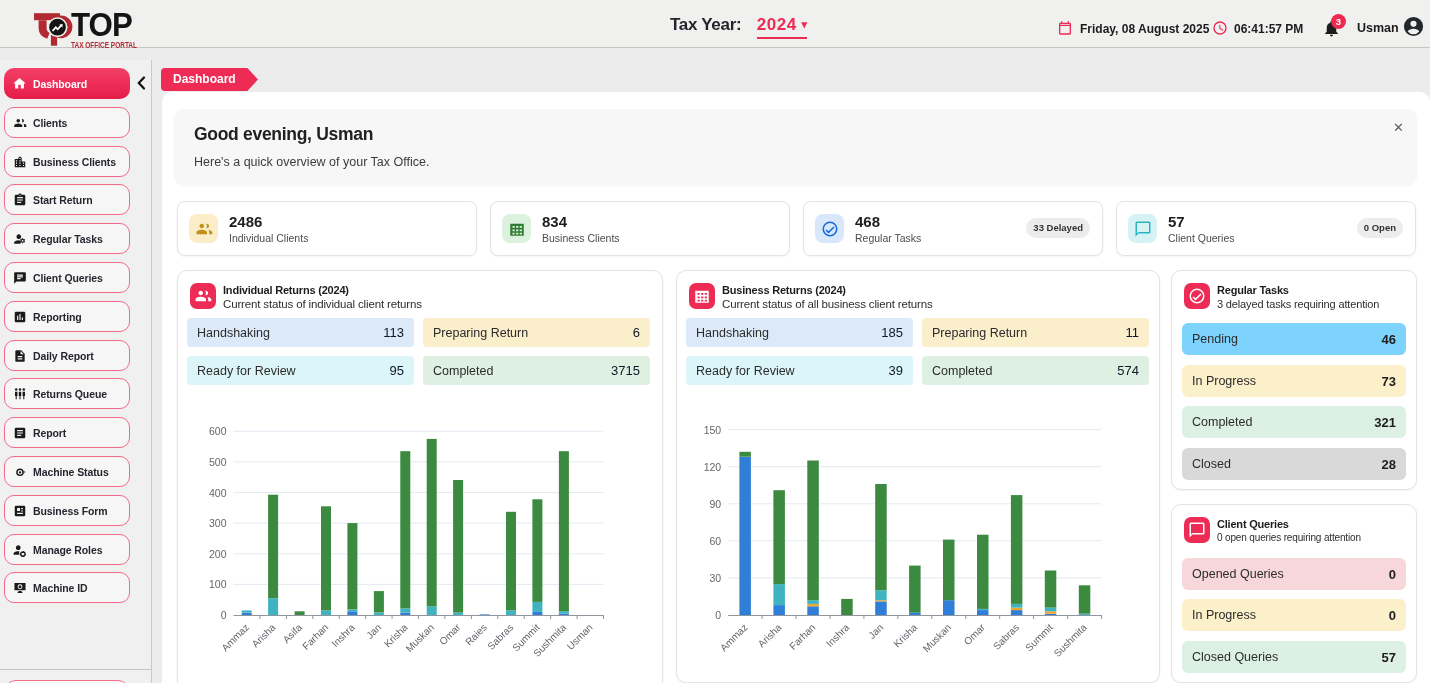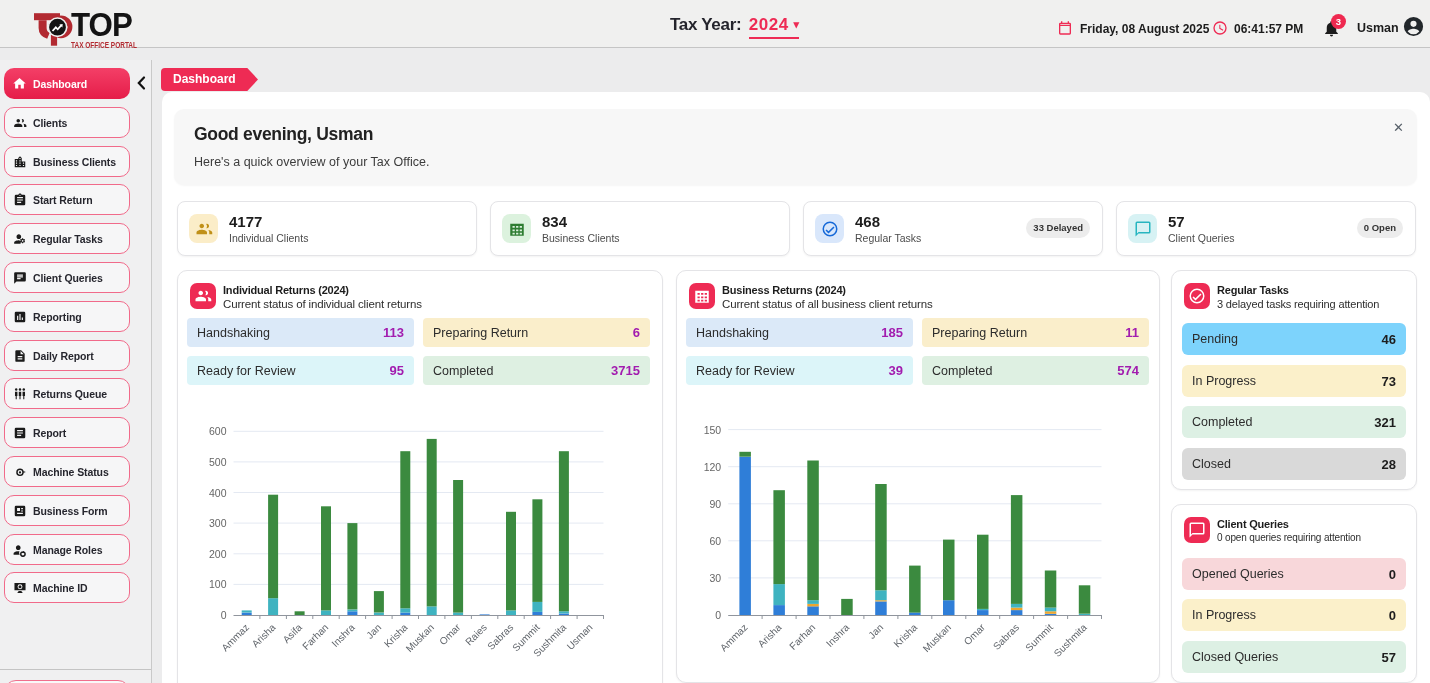--- a/index.html
+++ b/index.html
@@ -5,21 +5,21 @@
 * { margin:0; padding:0; box-sizing:border-box; }
 html,body { width:1430px; height:683px; overflow:hidden; }
 body { font-family:"Liberation Sans", sans-serif; background:#ececed; position:relative; }
 
 #header { position:absolute; left:0; top:0; width:1430px; height:48px; background:#f0f0ef; border-bottom:1.5px solid #c5c5c5; }
 #logo { position:absolute; left:34px; top:13px; }
 #logotext { position:absolute; left:71px; top:10px; }
 #logotext .top { font-size:34px; font-weight:bold; color:#141414; letter-spacing:-1px; line-height:28px; transform:scaleX(0.92); transform-origin:left; }
 #logotext .sub { font-size:9px; font-weight:bold; color:#b22a31; letter-spacing:0px; transform:scaleX(0.72); transform-origin:left; margin-top:2px; white-space:nowrap; }
 #taxyear { position:absolute; left:670px; top:15px; font-size:17px; letter-spacing:-0.3px; font-weight:bold; color:#24242c; }
-#taxyear .yr { color:#ee2b54; border-bottom:2.5px solid #ee2b54; padding-bottom:2px; display:inline-block; margin-left:3px; letter-spacing:0.5px; }
+#taxyear .yr { color:#ee2b54; border-bottom:2.5px solid #ee2b54; padding-bottom:2px; display:inline-block; margin-left:11px; letter-spacing:0.5px; }
 #taxyear .car { color:#ee2b54; font-size:11px; vertical-align:2px; margin-left:5px; letter-spacing:0; }
 #hright { position:absolute; left:0; top:0; width:1430px; height:60px; font-size:12px; font-weight:bold; color:#1c1c1c; white-space:nowrap; }
 #hright > * { position:absolute; }
 #bell .badge { position:absolute; top:-5.5px; left:9px; background:#ef2950; color:#fff; font-size:9.5px; font-weight:bold; border-radius:50%; width:15px; height:15px; display:flex; align-items:center; justify-content:center; }
 
 #sidebar { position:absolute; left:0; top:60px; width:152px; height:623px; background:#f0f0f1; border-right:1px solid #c9c9c9; }
 .sbtn { position:absolute; left:4px; width:126px; height:31px; border-radius:10px; border:1.2px solid #f16a8a; background:#f6f6f7; display:flex; align-items:center; padding-left:8px; font-size:10.5px; font-weight:bold; color:#26262e; letter-spacing:-0.1px; }
 .sbtn .sic { display:inline-flex; margin-right:6px; }
 .sbtn.active { background:linear-gradient(180deg,#f43f67,#e51d49); color:#fff; border:none; }
 #collapse { position:absolute; left:135px; top:15px; }
@@ -39,21 +39,21 @@
 .snum { position:absolute; left:51px; top:11px; font-size:15px; font-weight:bold; color:#1d1d1d; }
 .slab { position:absolute; left:51px; top:30px; font-size:10.5px; color:#4c4c4c; }
 .sbadge { position:absolute; right:12px; top:16px; background:#ececec; border-radius:10px; font-size:9.5px; font-weight:bold; color:#333; padding:0 7px; height:20px; line-height:20px; }
 
 .bcard { position:absolute; background:#fff; border:1px solid #e4e4e7; border-radius:10px; box-shadow:0 1px 2px rgba(0,0,0,0.05); }
 .cico { position:absolute; left:12px; top:12px; width:26px; height:26px; border-radius:7px; background:#ee2b54; display:flex; align-items:center; justify-content:center; }
 .ctitle { position:absolute; left:45px; top:13px; font-size:11px; letter-spacing:-0.2px; font-weight:bold; color:#1d1d1d; }
 .csub { position:absolute; left:45px; top:27px; font-size:11.5px; letter-spacing:-0.15px; color:#2e2e2e; }
 .tile { position:absolute; height:29px; border-radius:4px; display:flex; align-items:center; justify-content:space-between; padding:0 10px; }
 .tile .tl { font-size:12.5px; color:#2c2c2c; }
-.tile .tv { font-size:13px; font-weight:bold; color:#a21caf; }
+.tile .tv { font-size:13px; font-weight:normal; color:#0f172a; }
 .rrow { position:absolute; width:224px; height:32px; border-radius:6px; display:flex; align-items:center; justify-content:space-between; padding:0 10px; }
 .rrow .tl { font-size:12.5px; color:#2c2c2c; }
 .rrow .tv { font-size:13px; font-weight:bold; color:#1d1d1d; }
 </style>
 </head>
 <body>
 <div id="header">
   <div id="logo"><svg width="40" height="34" viewBox="0 0 40 34">
 <g fill="#b22a31">
  <rect x="0" y="0.2" width="26" height="7"></rect>
@@ -218,21 +218,21 @@
   <h1>Good evening, Usman</h1>
   <p>Here's a quick overview of your Tax Office.</p>
   <span class="x">✕</span>
 </div>
 <div class="scard" style="left:177px">
   <div class="sico" style="background:#fbedc8">
       <svg width="18" height="18" viewBox="0 0 24 24" fill="#c09018">
         <path d="M9 11c1.66 0 3-1.34 3-3S10.66 5 9 5 6 6.34 6 8s1.34 3 3 3zm7 0c1.66 0 2.7-1.34 2.7-3S17.66 5 16 5c-.4 0-.8.08-1.15.24A4.9 4.9 0 0 1 16 8c0 1.07-.34 2.06-.92 2.87.3.08.6.13.92.13zM9 13c-2.33 0-7 1.17-7 3.5V19h14v-2.5C16 14.17 11.33 13 9 13zm8.5.3c1.16.84 1.5 1.9 1.5 3.2V19h4v-2.5c0-1.9-3.1-3-5.5-3.2z"></path>
       </svg>
     </div>
-  <div class="snum">4177</div>
+  <div class="snum">2486</div>
     <div class="slab">Individual Clients</div>
 </div>
 <div class="scard" style="left:490px">
   <div class="sico" style="background:#dcf2de">
       <svg width="18" height="18" viewBox="0 0 24 24" fill="#2e7d32">
         <path fill-rule="evenodd" d="M3 21V5h18v16H3z M6 8h3v2.4H6z M6 12.6h3V15H6z M6 17h3v2.4H6z M10.8 8h3v2.4h-3z M10.8 12.6h3V15h-3z M10.8 17h3v2.4h-3z M15.6 8h3v2.4h-3z M15.6 12.6h3V15h-3z M15.6 17h3v2.4h-3z"></path>
       </svg>
     </div>
   <div class="snum">834</div>
     <div class="slab">Business Clients</div>

